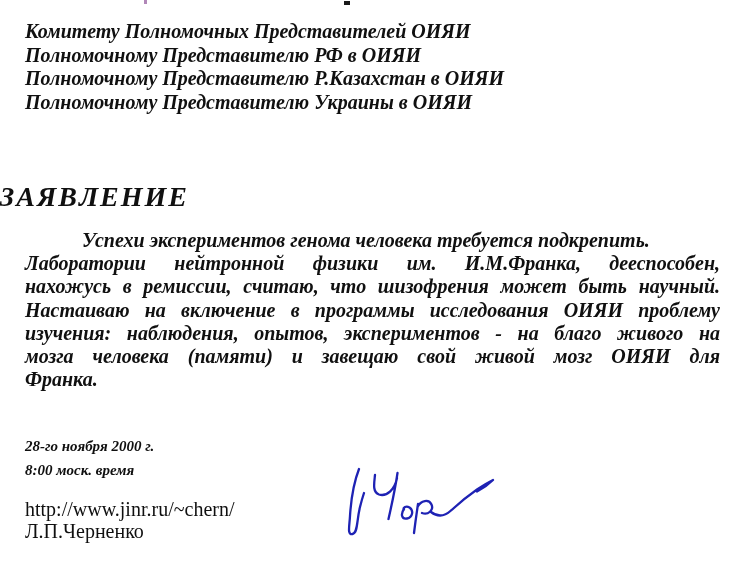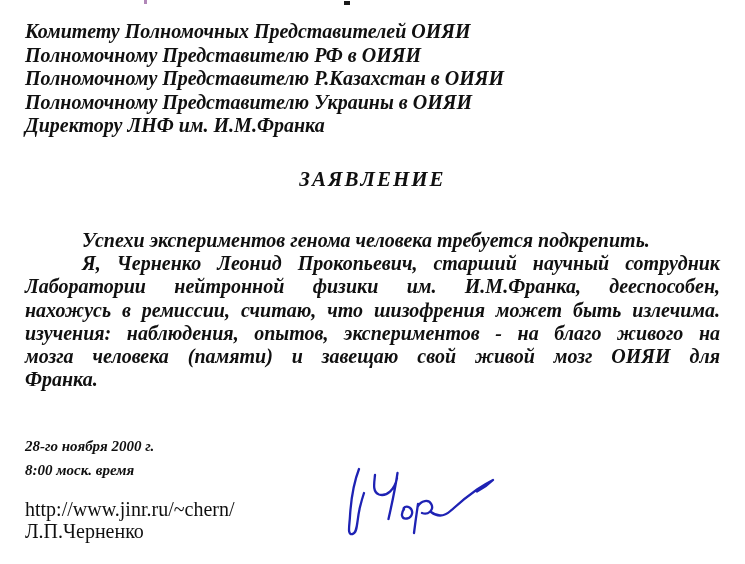--- a/index.html
+++ b/index.html
@@ -13,22 +13,22 @@
     color: #101010;
   }
   
   .typed { font-weight: bold; font-style: italic; }
 
   .recipients {
     position: absolute; left: 25px; top: 20px; right: 25px;
     font-size: 20px; line-height: 23.5px;
   }
   .title-row {
-    position: absolute; left: 0; top: 167px; width: 100%;
-    text-align: center; font-size: 21px; letter-spacing: 2px;
+    position: absolute; left: 0; top: 181px; width: 100%;
+    font-size: 28px; letter-spacing: 2px;
   }
   .body-block {
     position: absolute; left: 25px; top: 229px; width: 695px;
     font-size: 20px; line-height: 23.2px;
   }
   .indent { text-indent: 57px; }
   .just { text-align: justify; text-align-last: justify; }
   .meta-block {
     position: absolute; left: 25px; top: 435px;
     font-size: 15px; line-height: 23.5px;
@@ -52,30 +52,29 @@
 <div class="page">
 
   <div class="artifact artifact-1"></div>
   <div class="artifact artifact-2"></div>
 
   <div class="recipients typed">
     <div>Комитету Полномочных Представителей ОИЯИ</div>
     <div>Полномочному Представителю РФ в ОИЯИ</div>
     <div>Полномочному Представителю Р.Казахстан в ОИЯИ</div>
     <div>Полномочному Представителю Украины в ОИЯИ</div>
-    <div>Директору ЛНФ им. И.М.Франка</div>
   </div>
 
   <div class="title-row typed">ЗАЯВЛЕНИЕ</div>
 
   <div class="body-block typed">
     <div class="indent">Успехи экспериментов генома человека требуется подкрепить.</div>
-    <div class="indent just">Я, Черненко Леонид Прокопьевич, старший научный сотрудник</div>
     <div class="just">Лаборатории нейтронной физики им. И.М.Франка, дееспособен,</div>
-    <div class="just">нахожусь в ремиссии, считаю, что шизофрения может быть излечима.</div>
+    <div class="just">нахожусь в ремиссии, считаю, что шизофрения может быть научный.</div>
+    <div class="just">Настаиваю на включение в программы исследования ОИЯИ проблему</div>
     <div class="just">изучения: наблюдения, опытов, экспериментов - на благо живого на</div>
     <div class="just">мозга человека (памяти) и завещаю свой живой мозг ОИЯИ для</div>
     <div>Франка.</div>
   </div>
 
   <div class="meta-block typed">
     <div>28-го ноября 2000 г.</div>
     <div>8:00 моск. время</div>
   </div>
 

